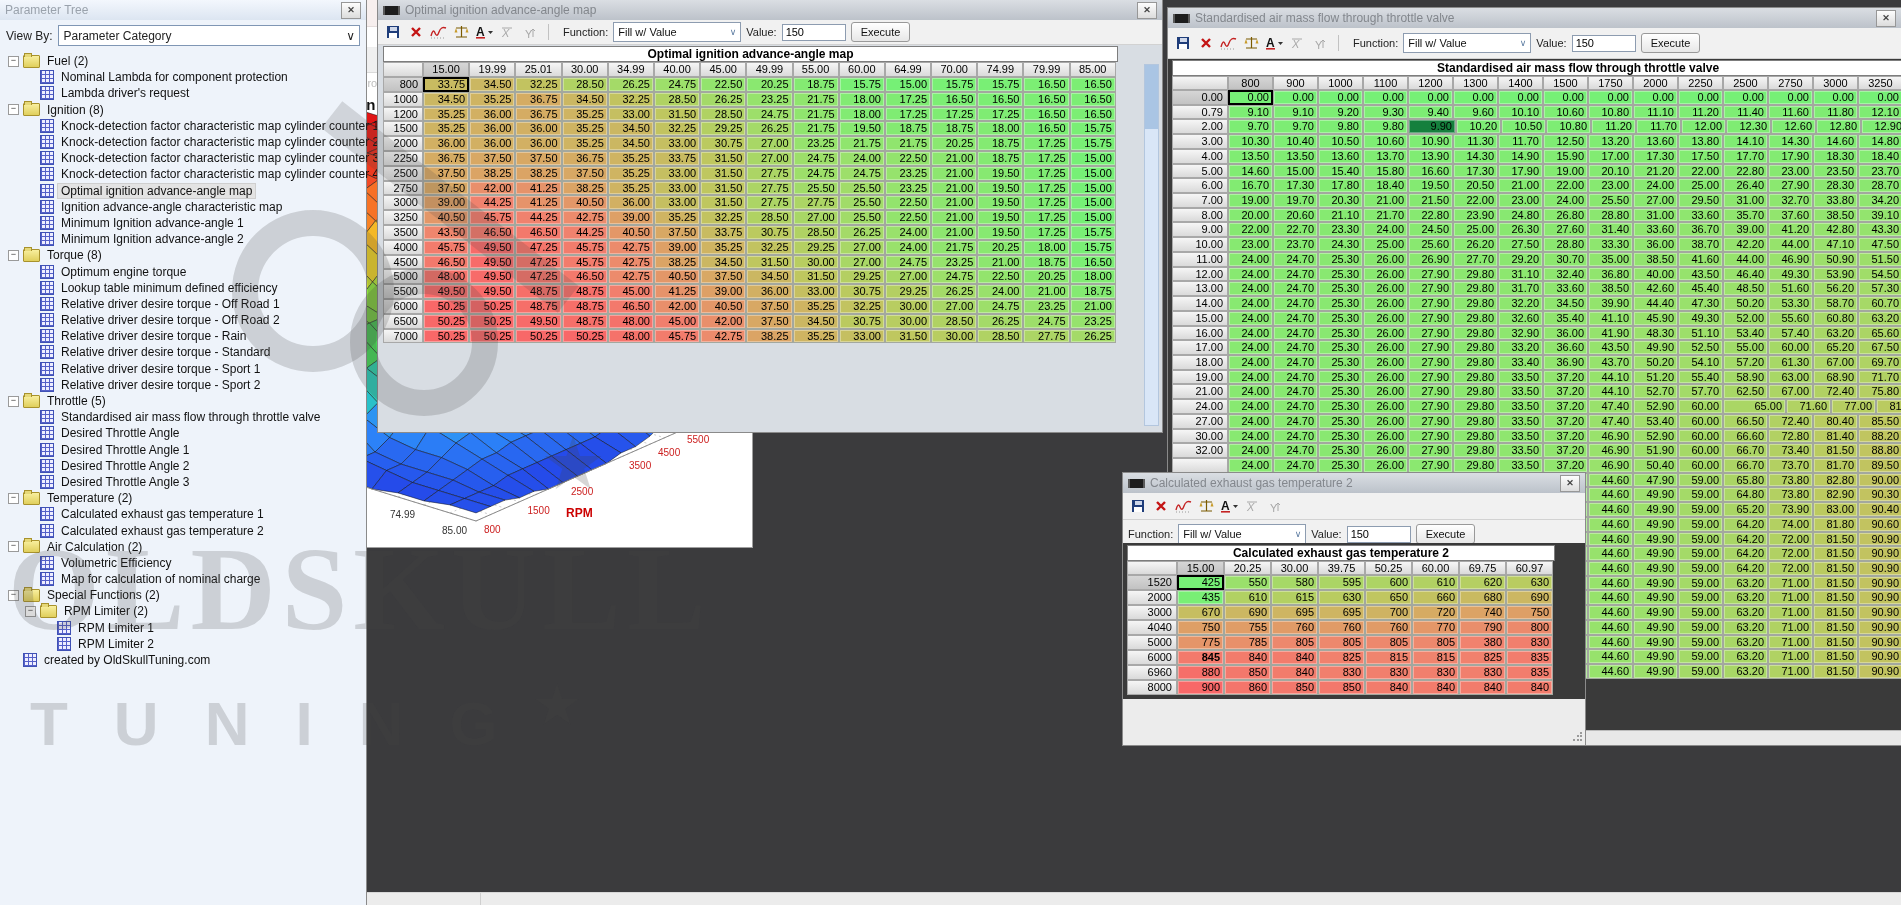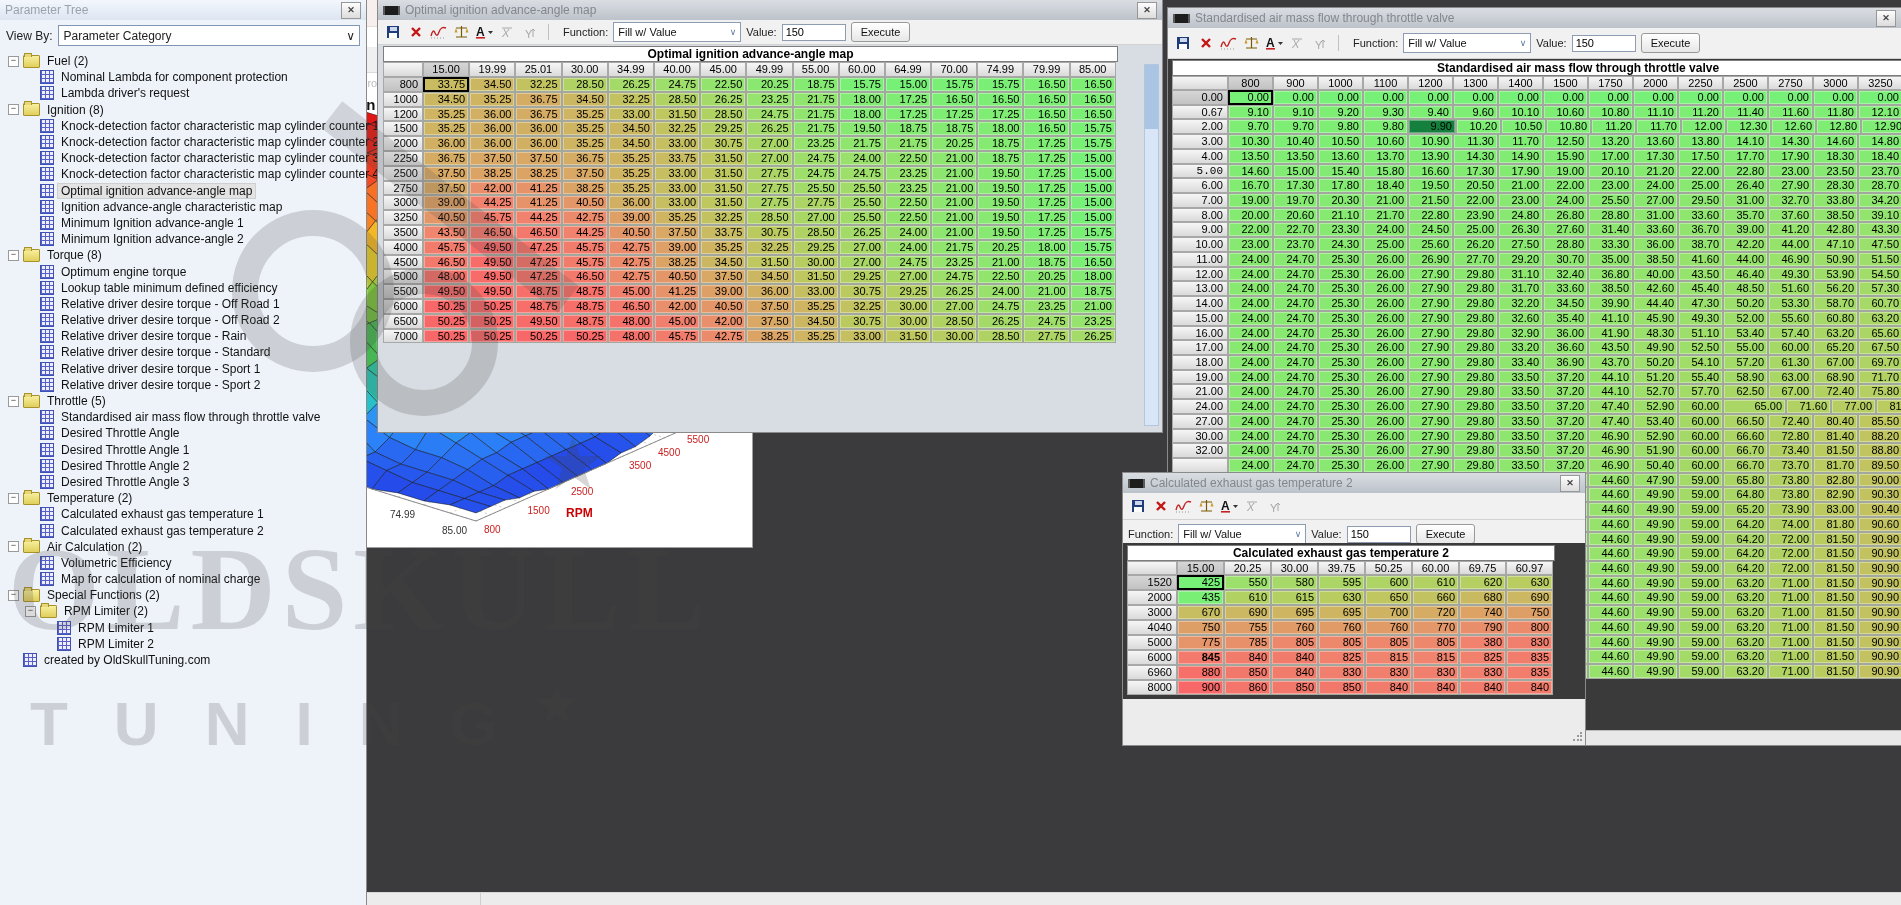--- a/index.html
+++ b/index.html
@@ -807,21 +807,21 @@
           <span class="cell cv" style="width: 45px; background: rgb(118, 240, 118);">0.00</span>
           <span class="cell cv" style="width: 45px; background: rgb(118, 240, 118);">0.00</span>
           <span class="cell cv" style="width: 45px; background: rgb(118, 240, 118);">0.00</span>
           <span class="cell cv" style="width: 45px; background: rgb(118, 240, 118);">0.00</span>
           <span class="cell cv" style="width: 45px; background: rgb(118, 240, 118);">0.00</span>
           <span class="cell cv" style="width: 45px; background: rgb(118, 240, 118);">0.00</span>
           <span class="cell cv" style="width: 45px; background: rgb(118, 240, 118);">0.00</span>
           <span class="cell cv" style="width: 45px; background: rgb(118, 240, 118);">0.00</span>
         </div>
         <div class="trow" style="height: 14.72px; line-height: 12.72px;">
-          <span class="cell rl" style="width: 56px;">0.67</span>
+          <span class="cell rl" style="width: 56px;">0.79</span>
           <span class="cell cv" style="width: 45px; background: rgb(125, 237, 116);">9.10</span>
           <span class="cell cv" style="width: 45px; background: rgb(125, 237, 116);">9.10</span>
           <span class="cell cv" style="width: 45px; background: rgb(125, 237, 116);">9.20</span>
           <span class="cell cv" style="width: 45px; background: rgb(125, 237, 116);">9.30</span>
           <span class="cell cv" style="width: 45px; background: rgb(125, 237, 116);">9.40</span>
           <span class="cell cv" style="width: 45px; background: rgb(125, 237, 116);">9.60</span>
           <span class="cell cv" style="width: 45px; background: rgb(125, 237, 116);">10.10</span>
           <span class="cell cv" style="width: 45px; background: rgb(126, 237, 116);">10.60</span>
           <span class="cell cv" style="width: 45px; background: rgb(126, 237, 116);">10.80</span>
           <span class="cell cv" style="width: 45px; background: rgb(126, 237, 116);">11.10</span>
@@ -879,21 +879,21 @@
           <span class="cell cv" style="width: 45px; background: rgb(130, 235, 115);">15.90</span>
           <span class="cell cv" style="width: 45px; background: rgb(130, 235, 114);">17.00</span>
           <span class="cell cv" style="width: 45px; background: rgb(131, 235, 114);">17.30</span>
           <span class="cell cv" style="width: 45px; background: rgb(131, 235, 114);">17.50</span>
           <span class="cell cv" style="width: 45px; background: rgb(131, 235, 114);">17.70</span>
           <span class="cell cv" style="width: 45px; background: rgb(131, 235, 114);">17.90</span>
           <span class="cell cv" style="width: 45px; background: rgb(131, 234, 114);">18.30</span>
           <span class="cell cv" style="width: 45px; background: rgb(132, 234, 114);">18.40</span>
         </div>
         <div class="trow" style="height: 14.72px; line-height: 12.72px;">
-          <span class="cell rl" style="width: 56px; font-family: Liberation Mono, monospace;">5.00</span>
+          <span class="cell rl" style="width: 56px;">5.00</span>
           <span class="cell cv" style="width: 45px; background: rgb(129, 236, 115);">14.60</span>
           <span class="cell cv" style="width: 45px; background: rgb(129, 235, 115);">15.00</span>
           <span class="cell cv" style="width: 45px; background: rgb(129, 235, 115);">15.40</span>
           <span class="cell cv" style="width: 45px; background: rgb(130, 235, 115);">15.80</span>
           <span class="cell cv" style="width: 45px; background: rgb(130, 235, 114);">16.60</span>
           <span class="cell cv" style="width: 45px; background: rgb(131, 235, 114);">17.30</span>
           <span class="cell cv" style="width: 45px; background: rgb(131, 235, 114);">17.90</span>
           <span class="cell cv" style="width: 45px; background: rgb(132, 234, 114);">19.00</span>
           <span class="cell cv" style="width: 45px; background: rgb(133, 234, 114);">20.10</span>
           <span class="cell cv" style="width: 45px; background: rgb(134, 234, 113);">21.20</span>

